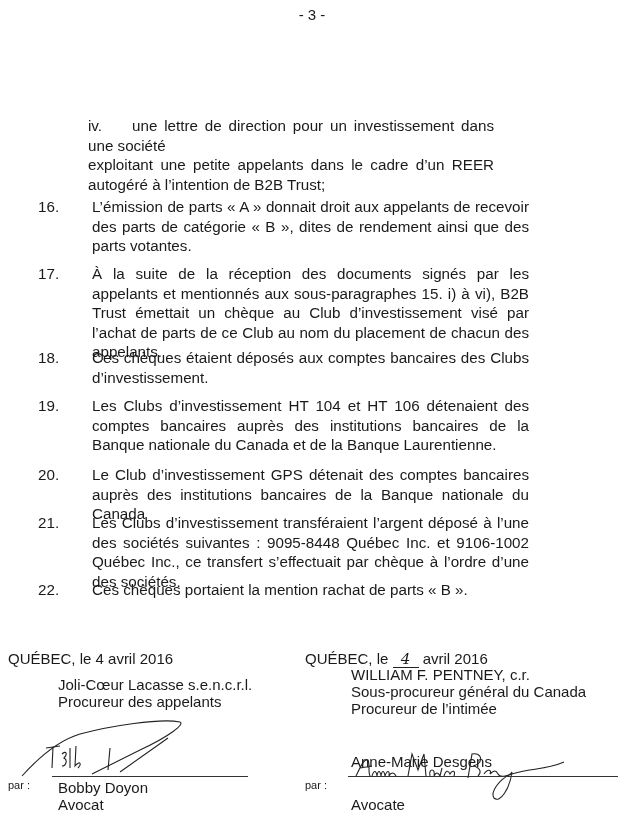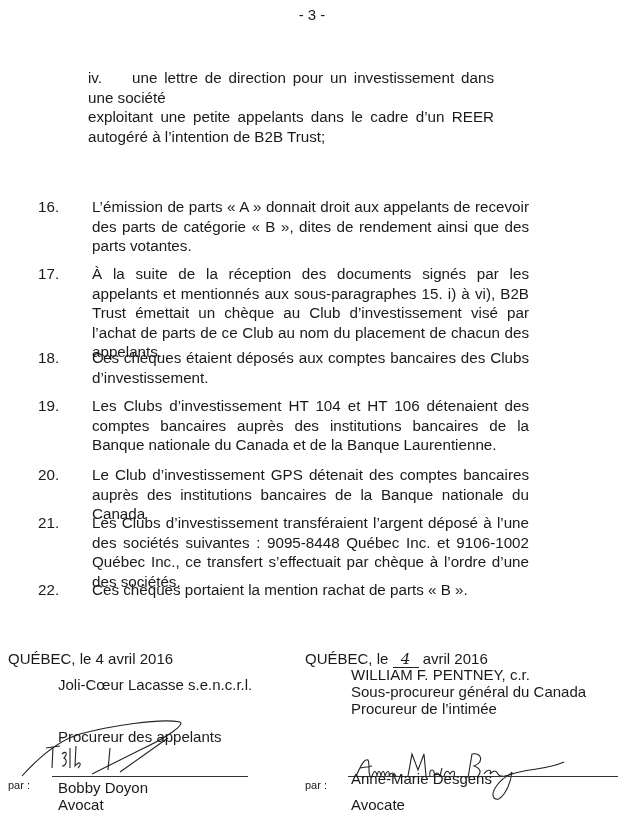--- a/index.html
+++ b/index.html
@@ -27,20 +27,21 @@
     .sub {
       position: absolute;
       left: 88px;
       width: 406px;
       line-height: 19.5px;
       text-align: justify;
     }
     .sub .lbl {
       display: inline-block;
       width: 44px;
+      margin-top: 48px;
     }
     .para {
       position: absolute;
       left: 38px;
       width: 560px;
       line-height: 19.5px;
     }
     .para .num {
       position: absolute;
       left: 0;
@@ -133,21 +134,21 @@
   </div>
 
   <div class="para" style="top:580px;">
     <span class="num">22.</span>
     <div class="txt">Ces chèques portaient la mention rachat de parts « B ».</div>
   </div>
 
   <div>
     <div class="sig-block" style="left:8px; top:650px;">QUÉBEC, le 4 avril 2016</div>
     <div class="sig-indent" style="left:58px; top:676px;">Joli-Cœur Lacasse s.e.n.c.r.l.</div>
-    <div class="sig-indent" style="left:58px; top:728px;text-align:center;">Procureur des appelants</div>
+    <div class="sig-indent" style="left:58px; top:693px;text-align:center;">Procureur des appelants</div>
 
     <svg class="signature" style="left:20px; top:718px;" width="170" height="60" viewBox="0 0 170 60">
       <path d="M2,58 C20,38 40,22 60,16 C90,8 140,0 160,4 C165,6 150,18 120,32 C100,42 80,52 72,56" fill="none" stroke="#222" stroke-width="1.1"></path>
       <path d="M26,30 L40,28 M33,29 L32,50" fill="none" stroke="#222" stroke-width="1.1"></path>
       <path d="M42,36 C46,32 48,36 44,40 C48,42 46,48 42,48" fill="none" stroke="#222" stroke-width="1.1"></path>
       <path d="M50,30 L50,50 M56,28 L55,48 C60,42 62,46 58,50" fill="none" stroke="#222" stroke-width="1.1"></path>
       <path d="M90,30 L88,52" fill="none" stroke="#222" stroke-width="1.1"></path>
       <path d="M100,54 L148,20" fill="none" stroke="#222" stroke-width="1.1"></path>
     </svg>
 
@@ -171,17 +172,17 @@
       <path d="M6,28 C10,20 14,10 18,12 C20,16 18,24 20,28 M10,20 L22,18" fill="none" stroke="#222" stroke-width="1.1"></path>
       <path d="M22,28 C24,22 26,22 27,28 C28,22 30,22 31,28 C32,22 34,22 35,28 C37,22 40,22 39,28 C41,24 44,24 46,28" fill="none" stroke="#222" stroke-width="1.1"></path>
       <path d="M58,28 L62,6 L68,22 L74,6 L76,28" fill="none" stroke="#222" stroke-width="1.1"></path>
       <path d="M80,28 C78,20 86,20 84,28 C86,24 88,24 90,28 L92,20 M94,28 C96,22 98,22 100,26 C102,22 106,22 104,28" fill="none" stroke="#222" stroke-width="1.1"></path>
       <path d="M118,30 L122,6 C132,4 134,14 124,18 C130,20 132,24 128,28" fill="none" stroke="#222" stroke-width="1.1"></path>
       <path d="M134,26 C138,20 142,22 140,26 C144,22 146,22 148,26 C150,30 160,28 162,24 C160,40 150,56 144,50 C140,44 150,30 162,26 C180,20 196,22 214,14" fill="none" stroke="#222" stroke-width="1.1"></path>
     </svg>
 
     <div class="sig-line" style="left:348px; top:776px; width:270px;"></div>
     <div class="par-label" style="left:305px; top:779px;">par :</div>
-    <div class="sig-indent" style="left:351px; top:770px;text-align:right;">Anne-Marie Desgens</div>
+    <div class="sig-indent" style="left:351px; top:753px;text-align:right;">Anne-Marie Desgens</div>
     <div class="sig-indent" style="left:351px; top:796px;">Avocate</div>
   </div>
 
 </div>
 
 </body></html>

